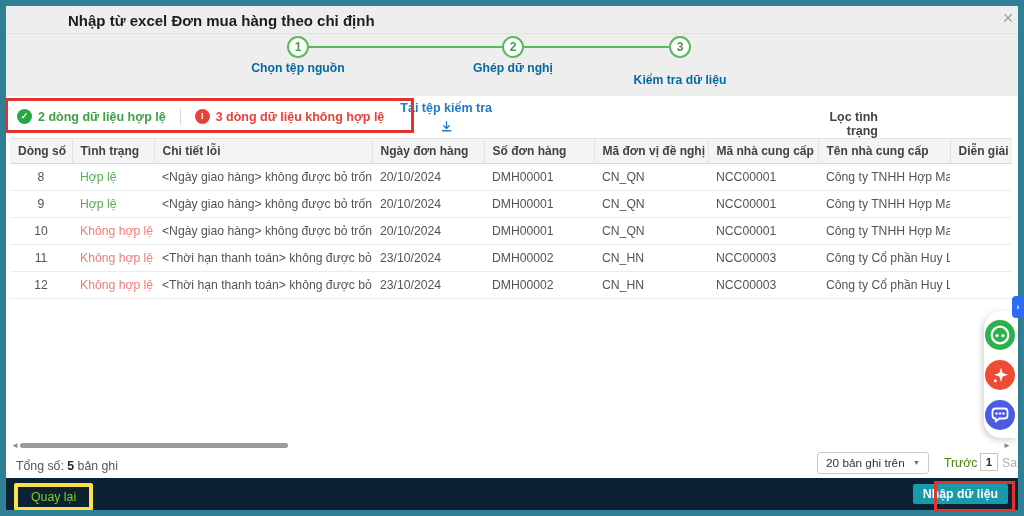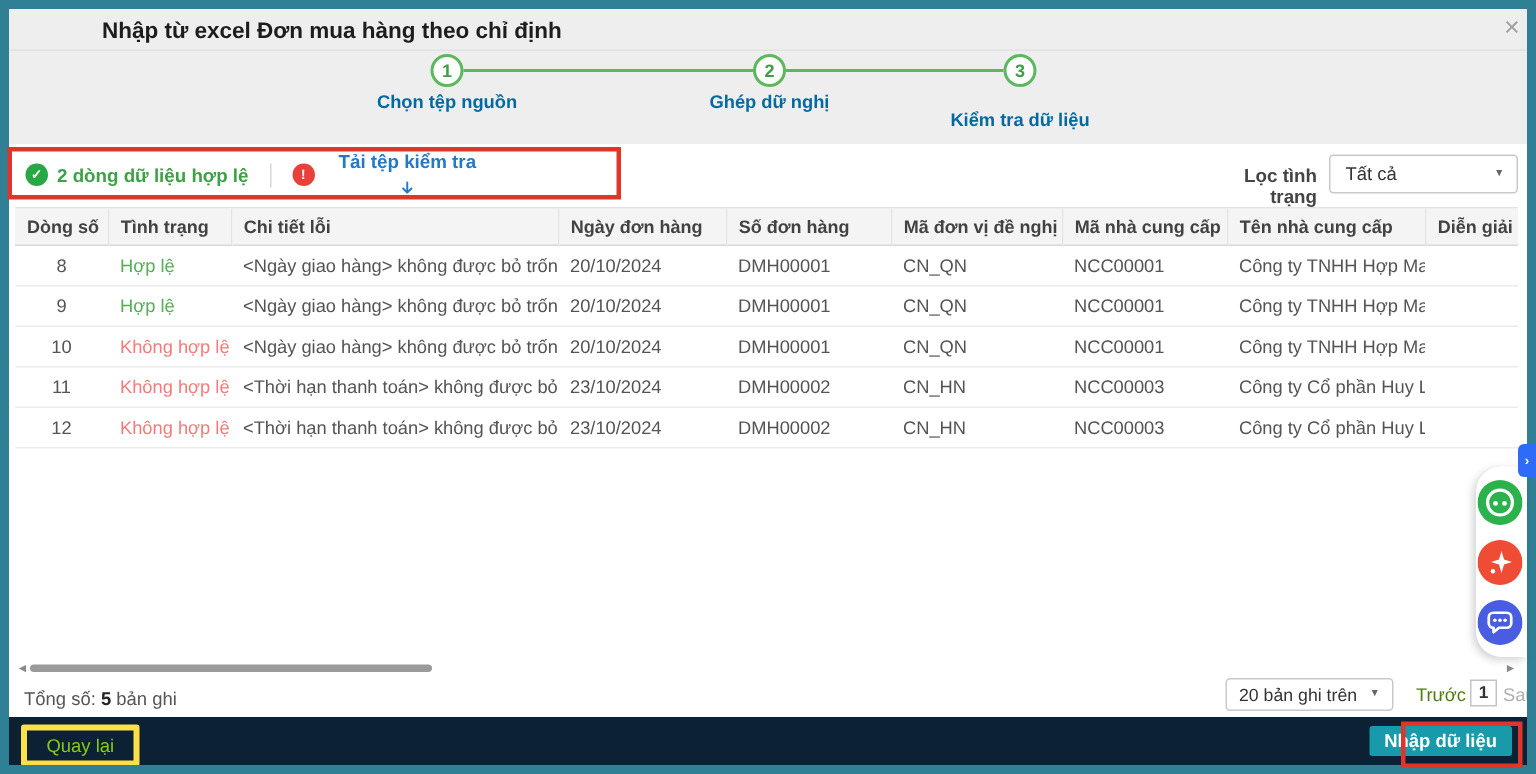--- a/index.html
+++ b/index.html
@@ -85,34 +85,31 @@
   <div class="step-circle" style="left:669px;">3</div>
   <div class="step-label" style="left:298px;">Chọn tệp nguồn</div>
   <div class="step-label" style="left:513px;">Ghép dữ nghị</div>
   <div class="step-label" style="left:680px;margin-top:12px;">Kiểm tra dữ liệu</div>
 
   <div class="summary">
     <span class="dot-icon dot-green">✓</span>
     <span class="sum-valid">2 dòng dữ liệu hợp lệ</span>
     <span class="sum-divider"></span>
     <span class="dot-icon dot-red">!</span>
+    <span class="sum-invalid">3 dòng dữ liệu không hợp lệ</span>
     <span class="sum-link">
       <span>Tải tệp kiểm tra</span>
       <svg width="13" height="13" viewBox="0 0 16 16">
           <path d="M8 2v8M4.6 7l3.4 3.4L11.4 7" fill="none" stroke="#2478c8" stroke-width="1.6" stroke-linecap="round" stroke-linejoin="round"></path>
           <path d="M2.8 13.2h10.4" stroke="#2478c8" stroke-width="1.6" stroke-linecap="round"></path>
         </svg>
     </span>
   </div>
 
   <div class="filter-label">Lọc tình trạng</div>
-  <div class="select-box filter-select">
-    <span>Tất cả</span>
-    <span class="caret">▼</span>
-  </div>
 
   <div class="table-wrap">
     <table>
       <colgroup>
         <col style="width:62px">
           <col style="width:82px">
           <col style="width:218px">
           <col style="width:112px">
           <col style="width:110px">
           <col style="width:114px">

